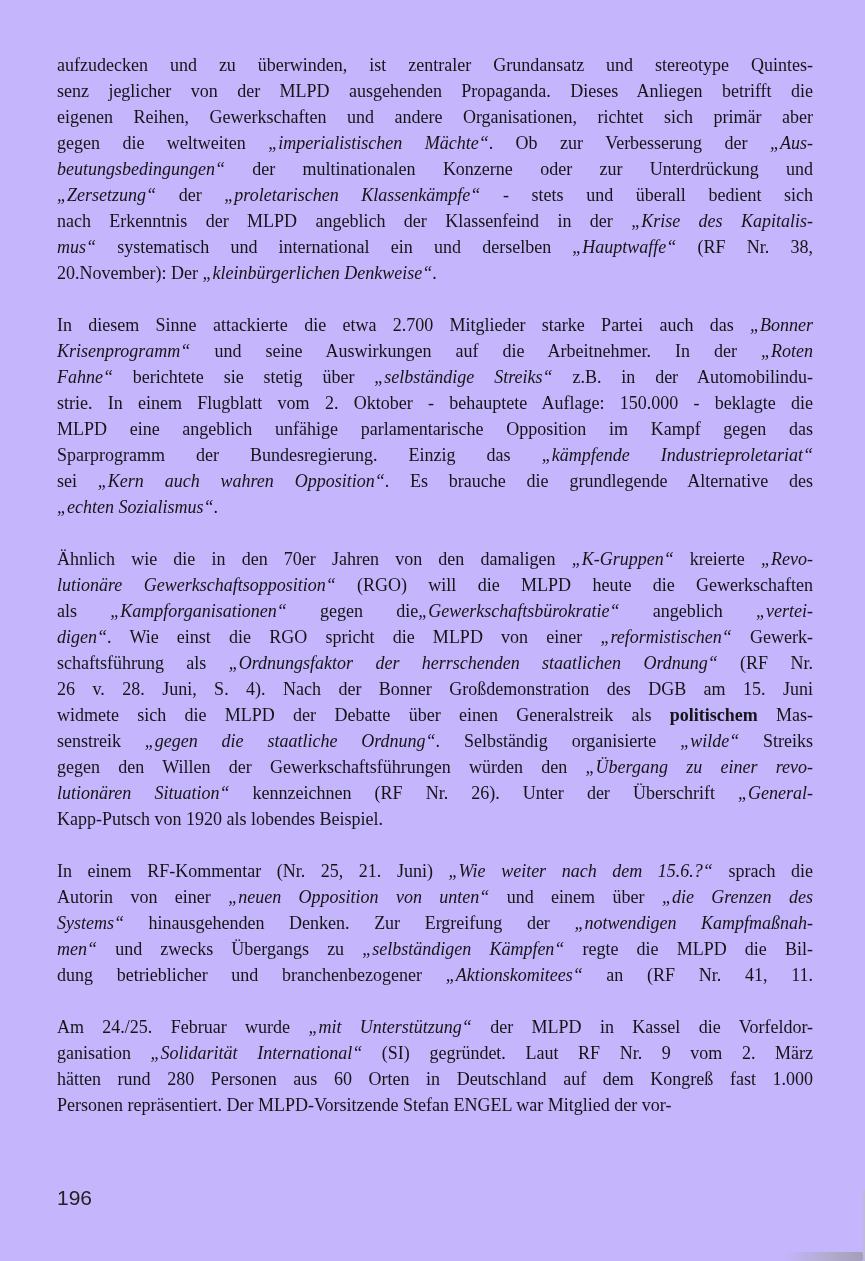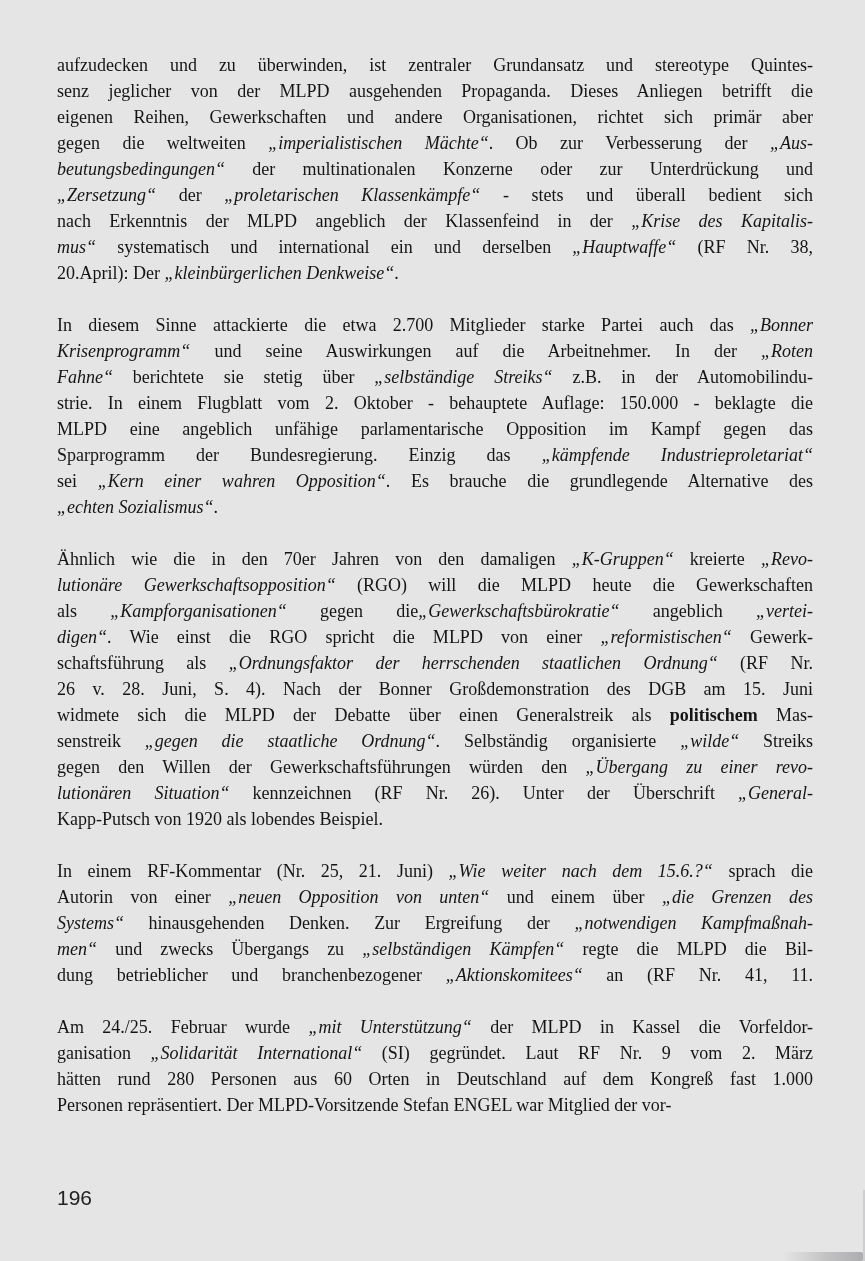--- a/index.html
+++ b/index.html
@@ -4,21 +4,21 @@
 <style>
   html, body {
     margin: 0;
     padding: 0;
     background: #ffffff;
   }
   .page {
     position: relative;
     width: 865px;
     height: 1261px;
-    background: #e5e5e5;
+    background: #c4b5fd;
     overflow: hidden;
     font-family: "Liberation Serif", serif;
     color: #151515;
   }
   .text-block {
     position: absolute;
     left: 57px;
     top: 52px;
     width: 756px;
   }
@@ -71,30 +71,30 @@
   <div class="text-block">
       <div class="para">
         <div class="line"><span class="r">aufzudecken und zu überwinden, ist zentraler Grundansatz und stereotype Quintes-</span></div>
         <div class="line"><span class="r">senz jeglicher von der MLPD ausgehenden Propaganda. Dieses Anliegen betrifft die</span></div>
         <div class="line"><span class="r">eigenen Reihen, Gewerkschaften und andere Organisationen, richtet sich primär aber</span></div>
         <div class="line"><span class="r">gegen die weltweiten </span><span class="i">„imperialistischen Mächte“</span><span class="r">. Ob zur Verbesserung der </span><span class="i">„Aus-</span></div>
         <div class="line"><span class="i">beutungsbedingungen“</span><span class="r"> der multinationalen Konzerne oder zur Unterdrückung und</span></div>
         <div class="line"><span class="i">„Zersetzung“</span><span class="r"> der </span><span class="i">„proletarischen Klassenkämpfe“</span><span class="r"> - stets und überall bedient sich</span></div>
         <div class="line"><span class="r">nach Erkenntnis der MLPD angeblich der Klassenfeind in der </span><span class="i">„Krise des Kapitalis-</span></div>
         <div class="line"><span class="i">mus“</span><span class="r"> systematisch und international ein und derselben </span><span class="i">„Hauptwaffe“</span><span class="r"> (RF Nr. 38,</span></div>
-        <div class="line final"><span class="r">20.April): Der </span><span class="i">„kleinbürgerlichen Denkweise“</span><span class="r">.</span></div>
+        <div class="line final"><span class="r">20.November): Der </span><span class="i">„kleinbürgerlichen Denkweise“</span><span class="r">.</span></div>
       </div>
       <div class="para">
         <div class="line"><span class="r">In diesem Sinne attackierte die etwa 2.700 Mitglieder starke Partei auch das </span><span class="i">„Bonner</span></div>
         <div class="line"><span class="i">Krisenprogramm“</span><span class="r"> und seine Auswirkungen auf die Arbeitnehmer. In der </span><span class="i">„Roten</span></div>
         <div class="line"><span class="i">Fahne“</span><span class="r"> berichtete sie stetig über </span><span class="i">„selbständige Streiks“</span><span class="r"> z.B. in der Automobilindu-</span></div>
         <div class="line"><span class="r">strie. In einem Flugblatt vom 2. Oktober - behauptete Auflage: 150.000 - beklagte die</span></div>
         <div class="line"><span class="r">MLPD eine angeblich unfähige parlamentarische Opposition im Kampf gegen das</span></div>
         <div class="line"><span class="r">Sparprogramm der Bundesregierung. Einzig das </span><span class="i">„kämpfende Industrieproletariat“</span></div>
-        <div class="line"><span class="r">sei </span><span class="i">„Kern einer wahren Opposition“</span><span class="r">. Es brauche die grundlegende Alternative des</span></div>
+        <div class="line"><span class="r">sei </span><span class="i">„Kern auch wahren Opposition“</span><span class="r">. Es brauche die grundlegende Alternative des</span></div>
         <div class="line final"><span class="i">„echten Sozialismus“</span><span class="r">.</span></div>
       </div>
       <div class="para">
         <div class="line"><span class="r">Ähnlich wie die in den 70er Jahren von den damaligen </span><span class="i">„K-Gruppen“</span><span class="r"> kreierte </span><span class="i">„Revo-</span></div>
         <div class="line"><span class="i">lutionäre Gewerkschaftsopposition“</span><span class="r"> (RGO) will die MLPD heute die Gewerkschaften</span></div>
         <div class="line"><span class="r">als </span><span class="i">„Kampforganisationen“</span><span class="r"> gegen die</span><span class="i">„Gewerkschaftsbürokratie“</span><span class="r"> angeblich </span><span class="i">„vertei-</span></div>
         <div class="line"><span class="i">digen“</span><span class="r">. Wie einst die RGO spricht die MLPD von einer </span><span class="i">„reformistischen“</span><span class="r"> Gewerk-</span></div>
         <div class="line"><span class="r">schaftsführung als </span><span class="i">„Ordnungsfaktor der herrschenden staatlichen Ordnung“</span><span class="r"> (RF Nr.</span></div>
         <div class="line"><span class="r">26 v. 28. Juni, S. 4). Nach der Bonner Großdemonstration des DGB am 15. Juni</span></div>
         <div class="line"><span class="r">widmete sich die MLPD der Debatte über einen Generalstreik als </span><span class="b">politischem</span><span class="r"> Mas-</span></div>

